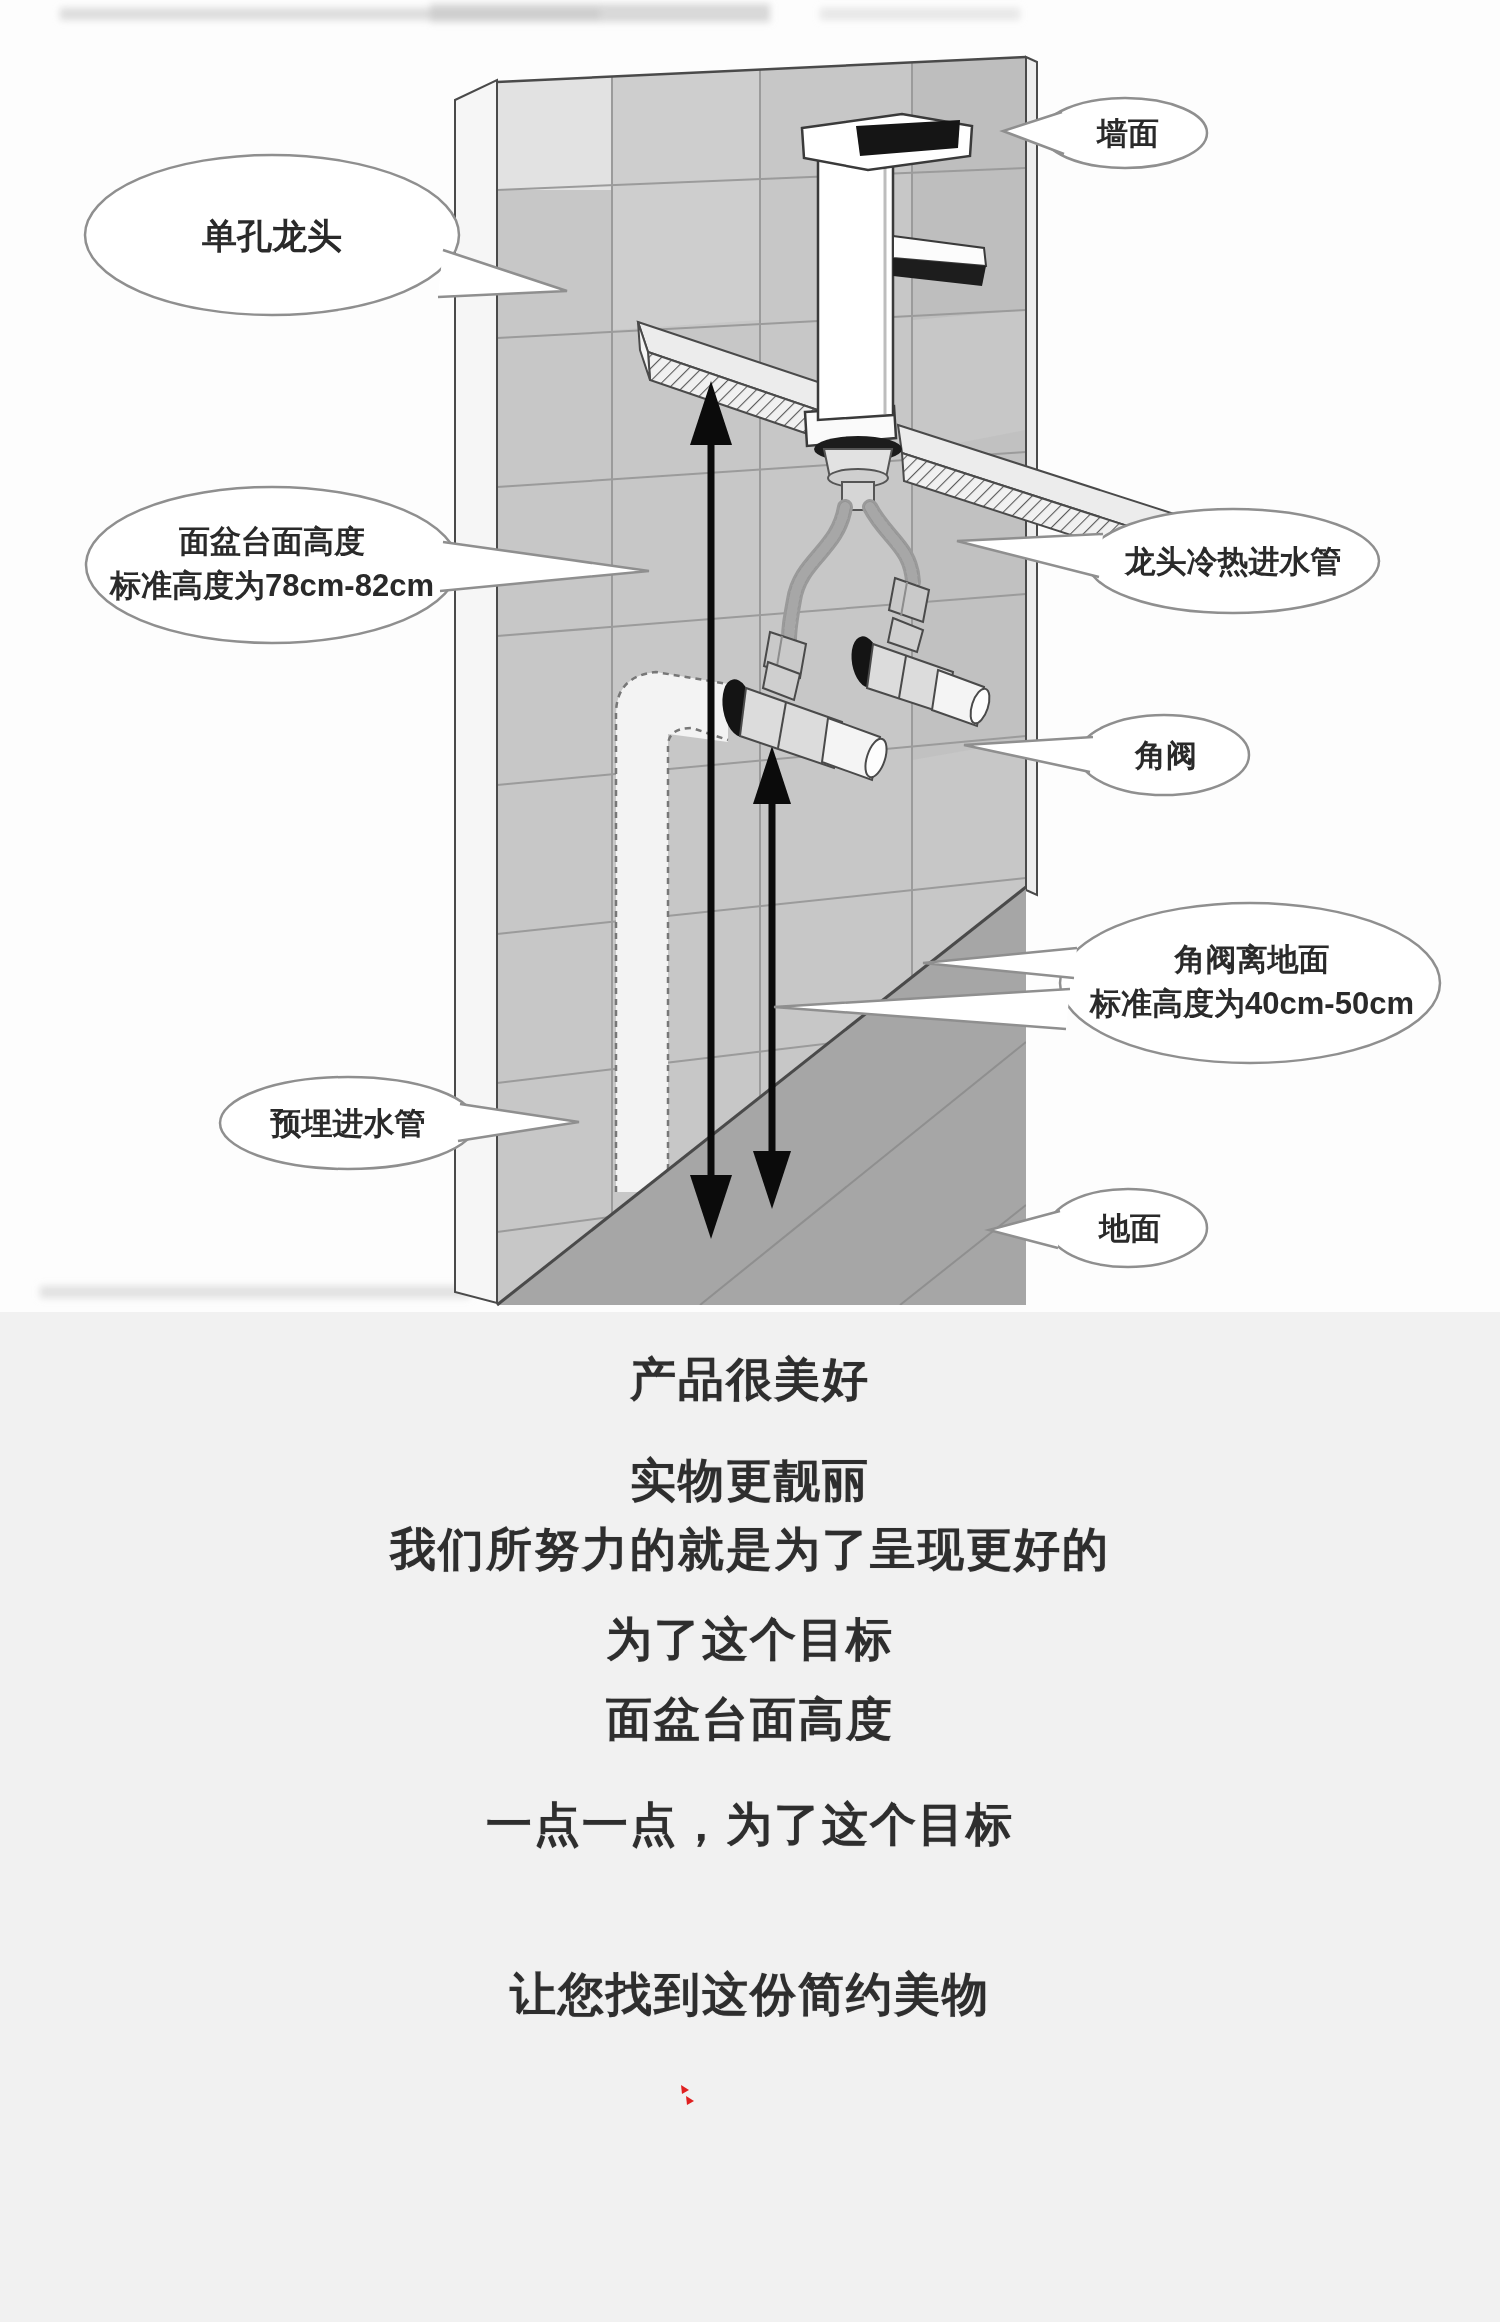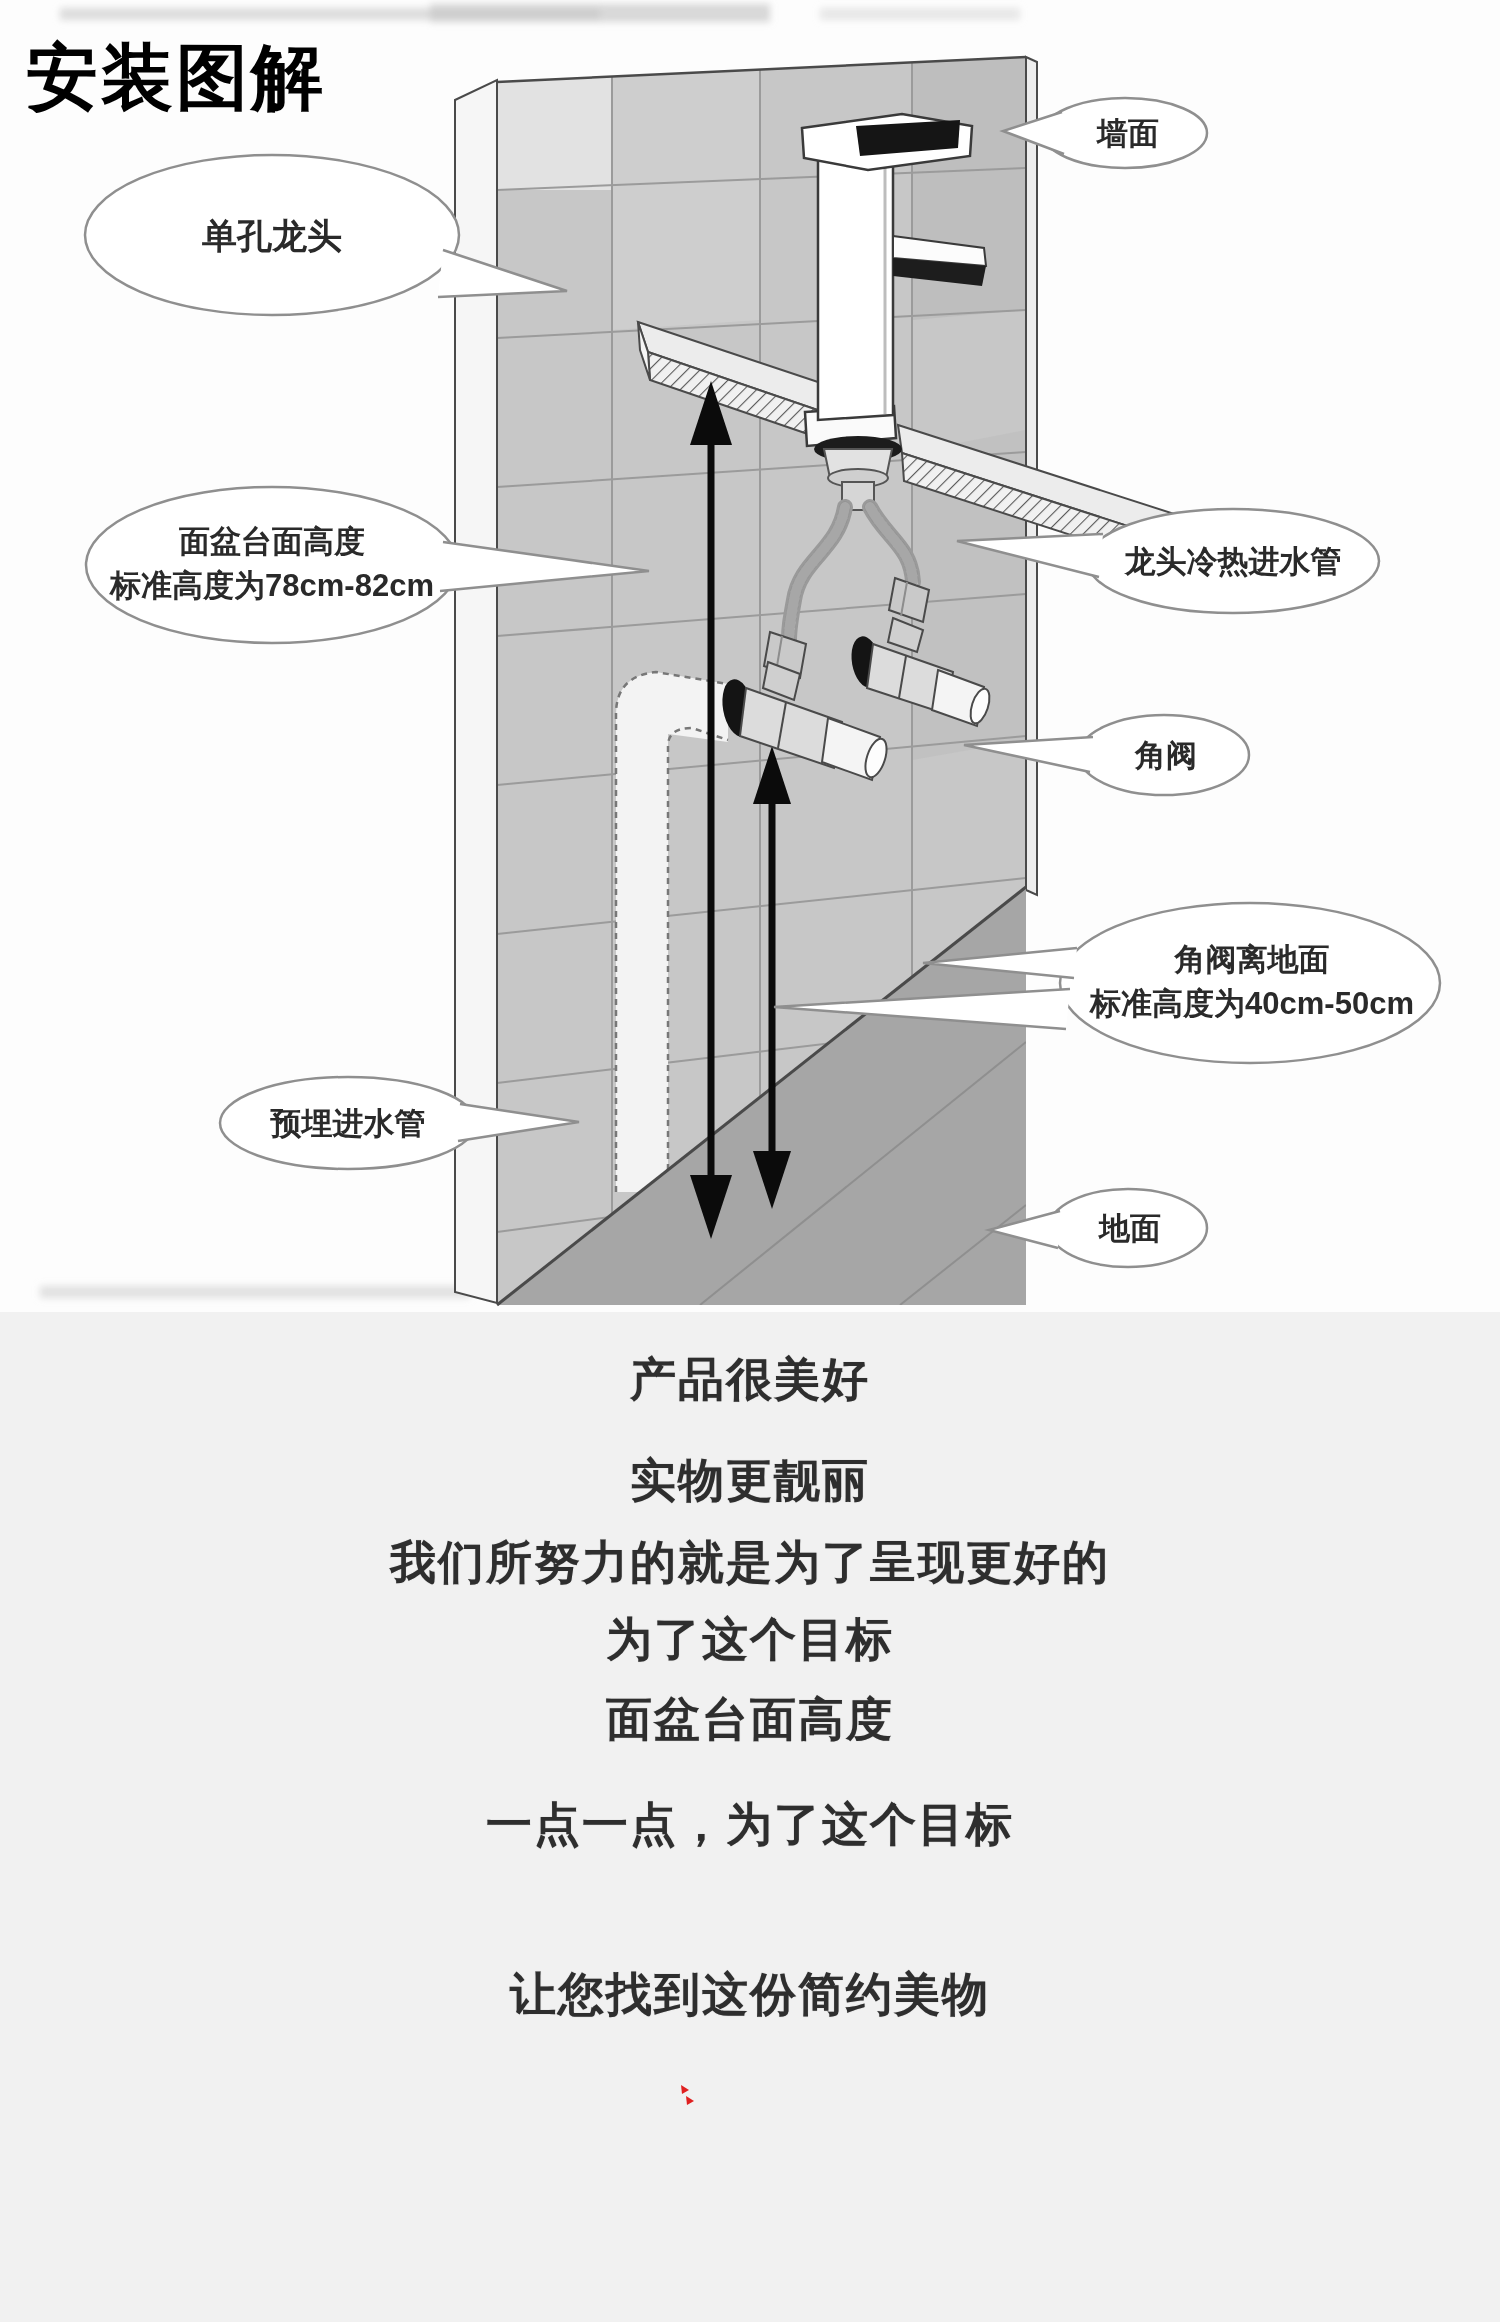--- a/index.html
+++ b/index.html
@@ -5,21 +5,21 @@
   html,body{margin:0;padding:0;}
   body{width:1500px;height:2322px;position:relative;background:#ffffff;
        font-family:"Liberation Sans","DejaVu Sans",sans-serif;}
   .diagram-section{position:absolute;left:0;top:0;width:1500px;height:1312px;background:#fdfdfd;overflow:hidden;}
   .diagram-svg{position:absolute;left:0;top:0;}
   .page-title{position:absolute;left:26px;top:30px;font-size:72px;font-weight:900;color:#000;
               letter-spacing:3px;white-space:nowrap;}
   .text-section{position:absolute;left:0;top:1312px;width:1500px;height:1010px;background:#f1f1f1;}
   .mline{position:absolute;left:0;width:1500px;text-align:center;font-size:46px;font-weight:600;
          color:#2e2e2e;letter-spacing:2px;text-shadow:0 0 1px rgba(0,0,0,.28);white-space:nowrap;}
-  .l0{top:37px}.l1{top:138px}.l2{top:220px}.l3{top:297px}
+  .l0{top:37px}.l1{top:138px}.l2{top:207px}.l3{top:297px}
   .l4{top:377px}.l5{top:482px}.l6{top:557px}.l7{top:652px}
   .red-mark{position:absolute;left:678px;top:2084px;width:20px;height:24px;}
   svg text{font-family:"Liberation Sans","DejaVu Sans",sans-serif;}
   .callout-text{font-size:31px;font-weight:700;fill:#2a2a2a;}
   .callout-text-big{font-size:35px;font-weight:700;fill:#2a2a2a;}
 </style>
 </head>
 <body>
 
 <div class="diagram-section">
@@ -214,21 +214,20 @@
     <text class="callout-text" x="348" y="1134" text-anchor="middle">预埋进水管</text>
   </g>
 
   <g>
     <ellipse cx="1128" cy="1228" rx="79" ry="39" fill="#ffffff" stroke="#8f8f8f" stroke-width="2.5"></ellipse>
     <path d="M1060,1211 L989,1230 L1058,1248" fill="#ffffff" stroke="#8f8f8f" stroke-width="2.5"></path>
     <text class="callout-text" x="1130" y="1239" text-anchor="middle">地面</text>
   </g>
 </svg>
 
-<div class="page-title">安装图解</div>
 </div>
 
 <div class="text-section">
   <div class="mline l0">产品很美好</div>
   <div class="mline l1">实物更靓丽</div>
   <div class="mline l2">我们所努力的就是为了呈现更好的</div>
   <div class="mline l3">为了这个目标</div>
   <div class="mline l4">面盆台面高度</div>
   <div class="mline l5">一点一点，为了这个目标</div>
   <div class="mline l7">让您找到这份简约美物</div>

